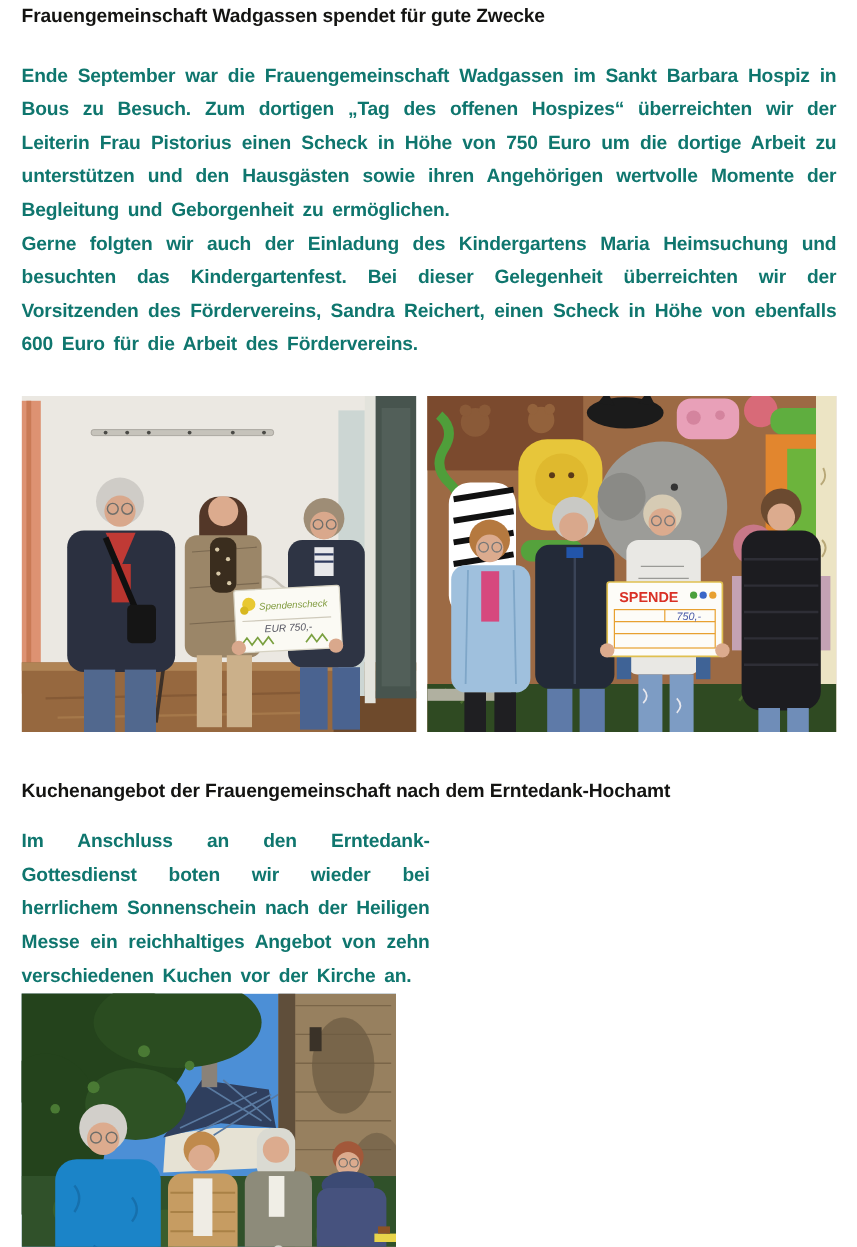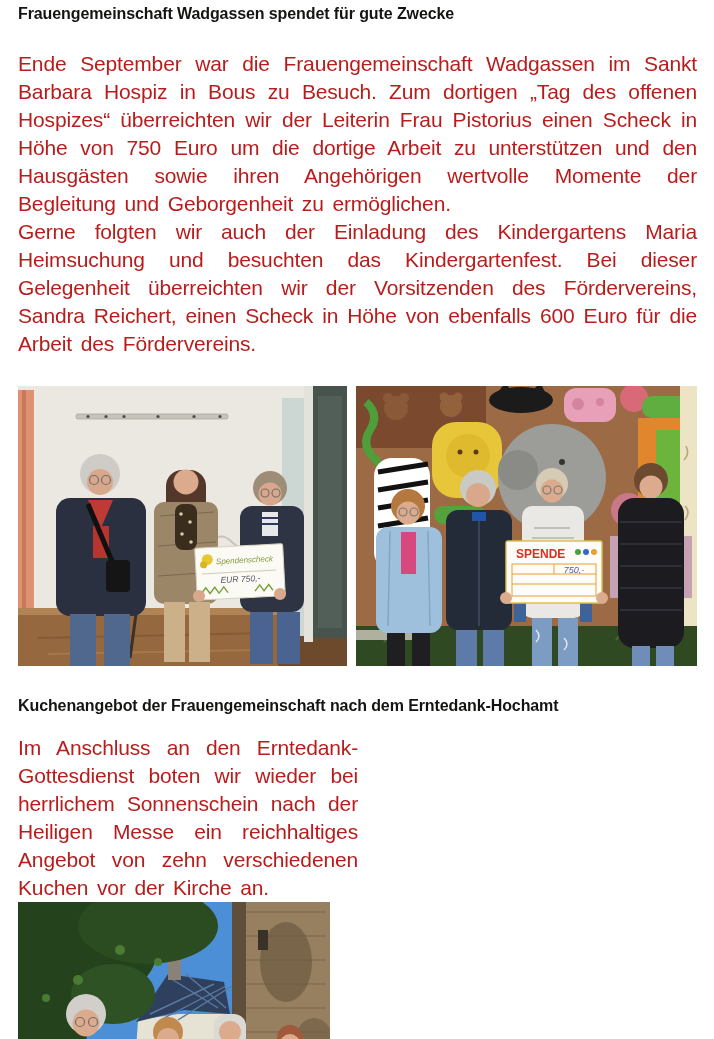--- a/index.html
+++ b/index.html
@@ -8,28 +8,29 @@
     background:#ffffff;
     font-family:"Liberation Sans", sans-serif;
     color:#1c1c1a;
   }
   .page { padding:4px 17px 0 18px; }
   .doc-heading {
     font-size:16px; line-height:20px; font-weight:700;
     margin:0; color:#141412; letter-spacing:-0.1px;
   }
   .body-text {
-    font-size:21px; line-height:28px; margin:0;
+    font-size:16px; line-height:28px; margin:0;
     text-align:justify; word-spacing:3px; letter-spacing:-0.15px;
-    color:#b91c1c;
+    color:#0f766e;
+    font-weight:bold;
   }
   .intro-block { margin-top:26px; }
   .photo-row { margin-top:28px; display:flex; gap:9px; }
   .photo-row svg, .photo3 svg { display:block; }
-  .heading2 { margin-top:30px; }
+  .heading2 { margin-top:40px; }
   .columns {
     margin-top:18px; display:flex; justify-content:space-between;
     align-items:flex-start;
     flex-direction:column;
   }
   .text-col { width:340px; }
   .text-col .body-text + .body-text { margin-top:28px; }
   svg text { font-family:"Liberation Sans", sans-serif; }
 </style>
 </head>

